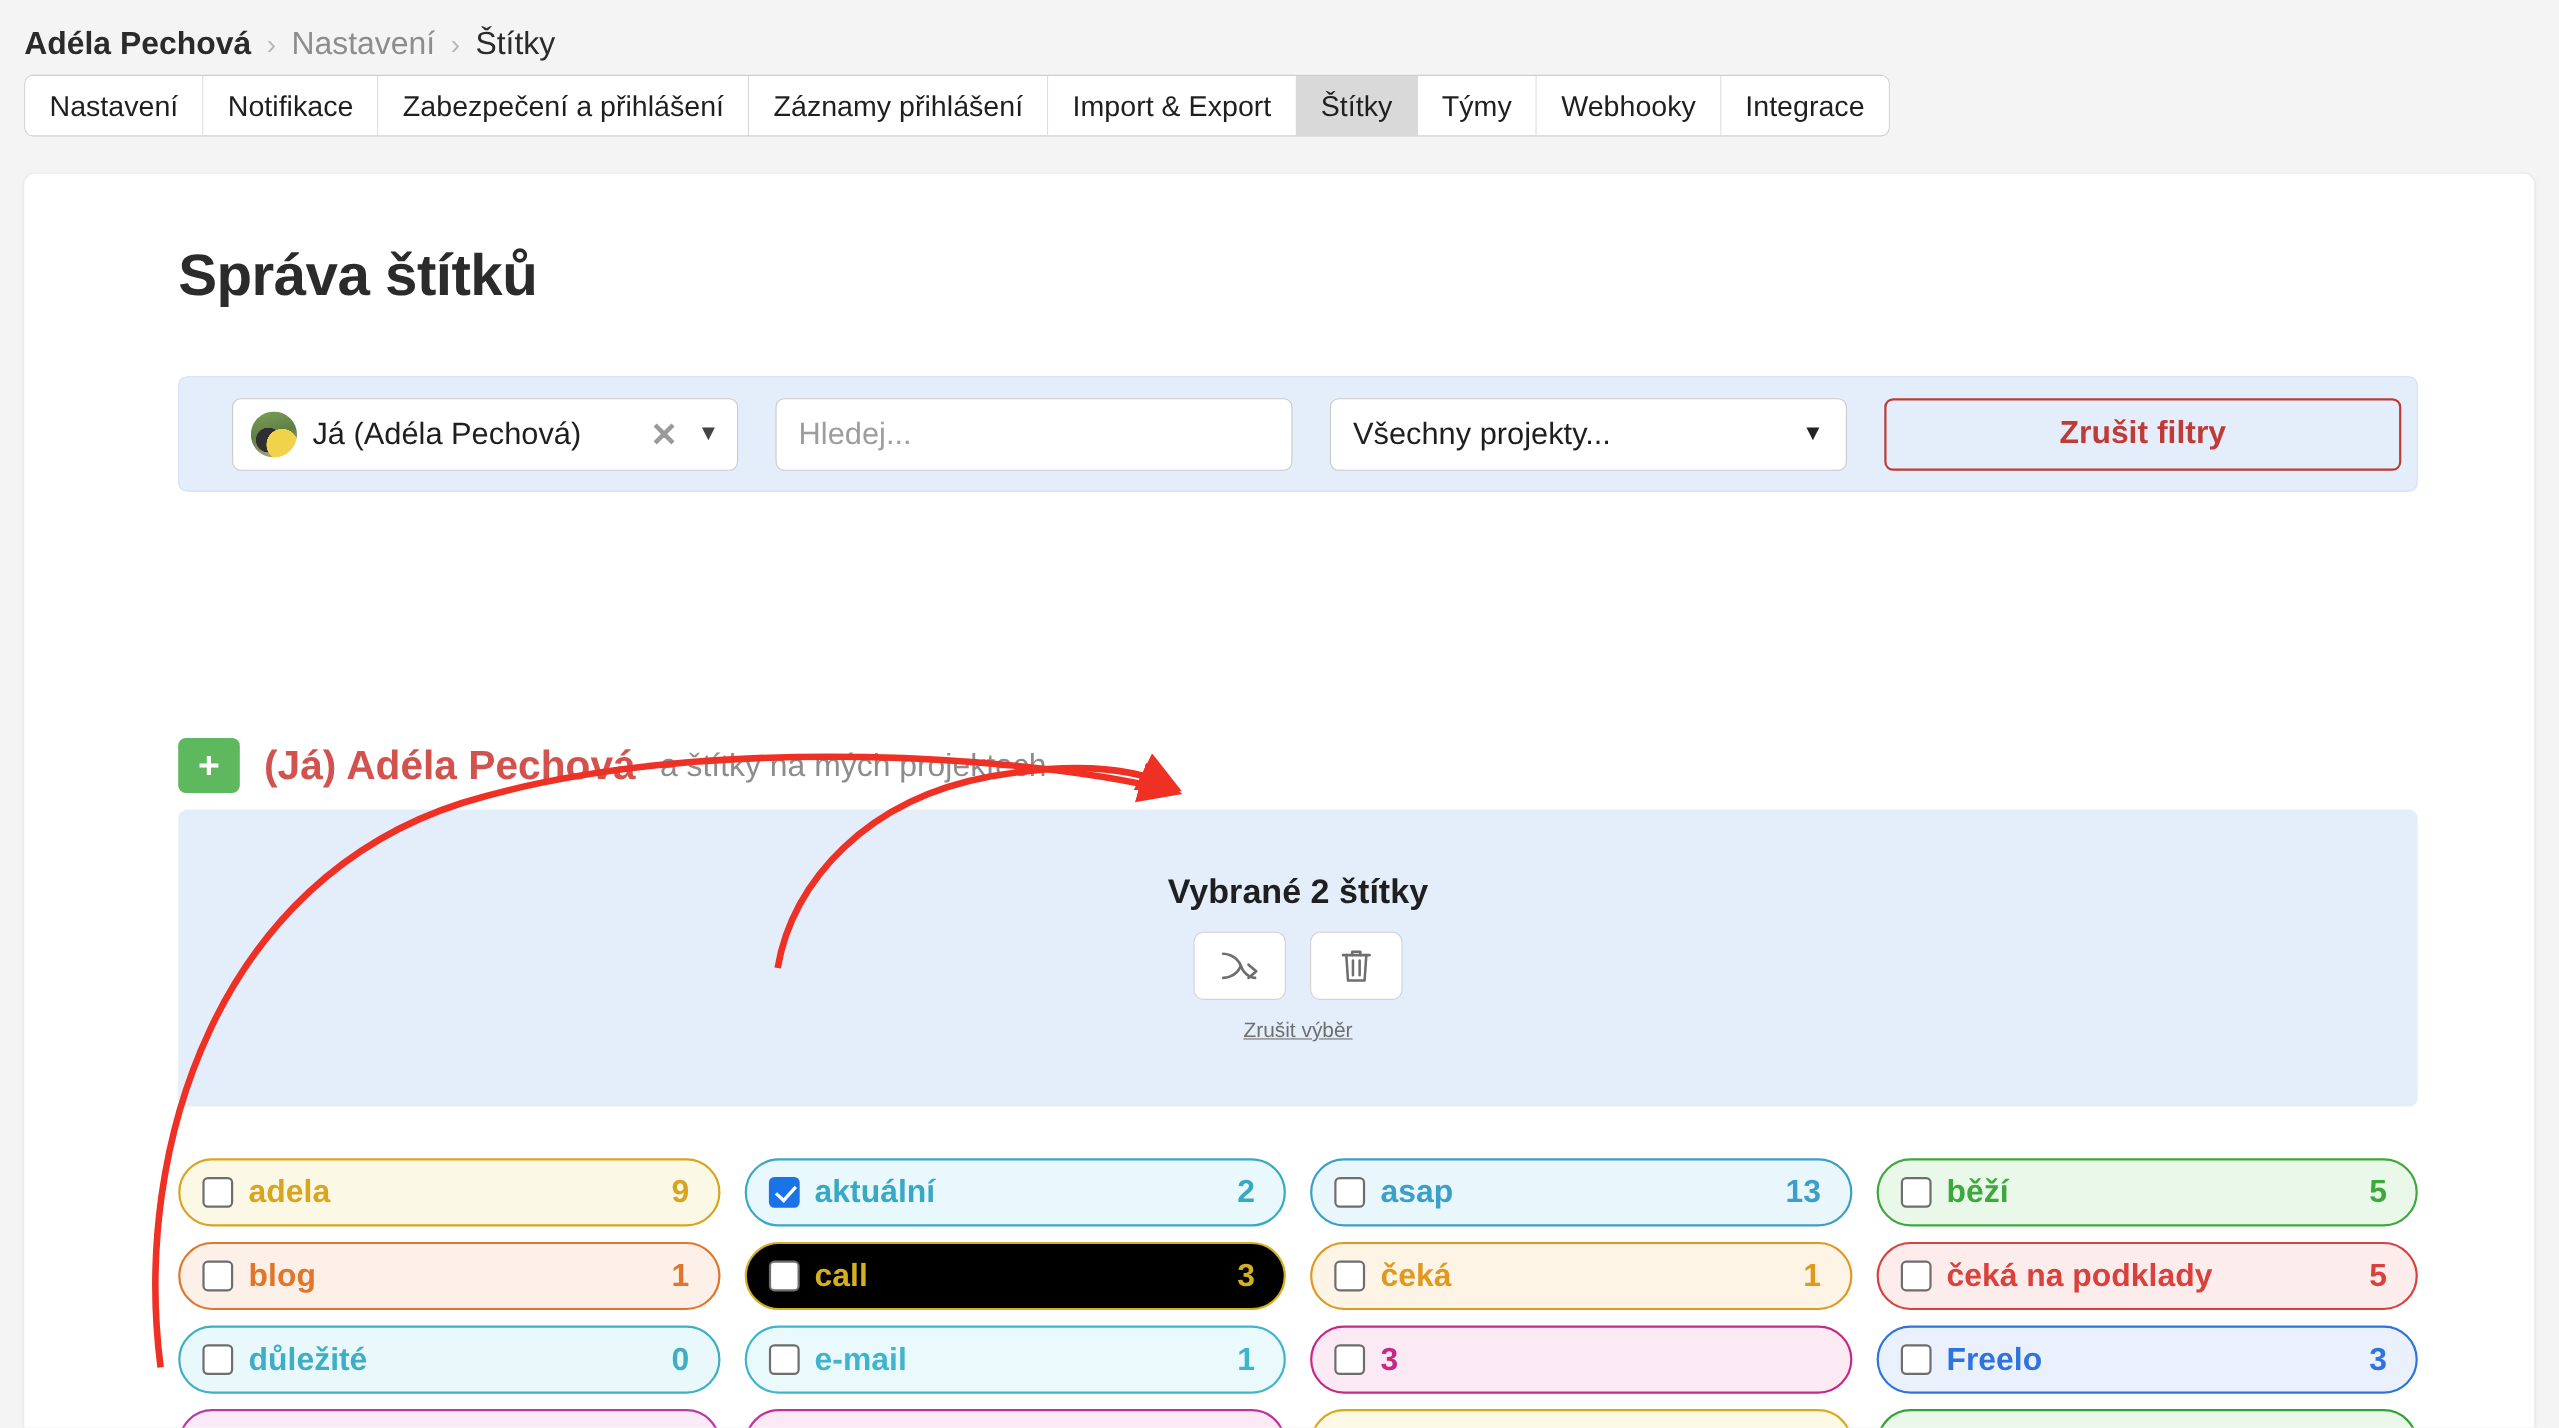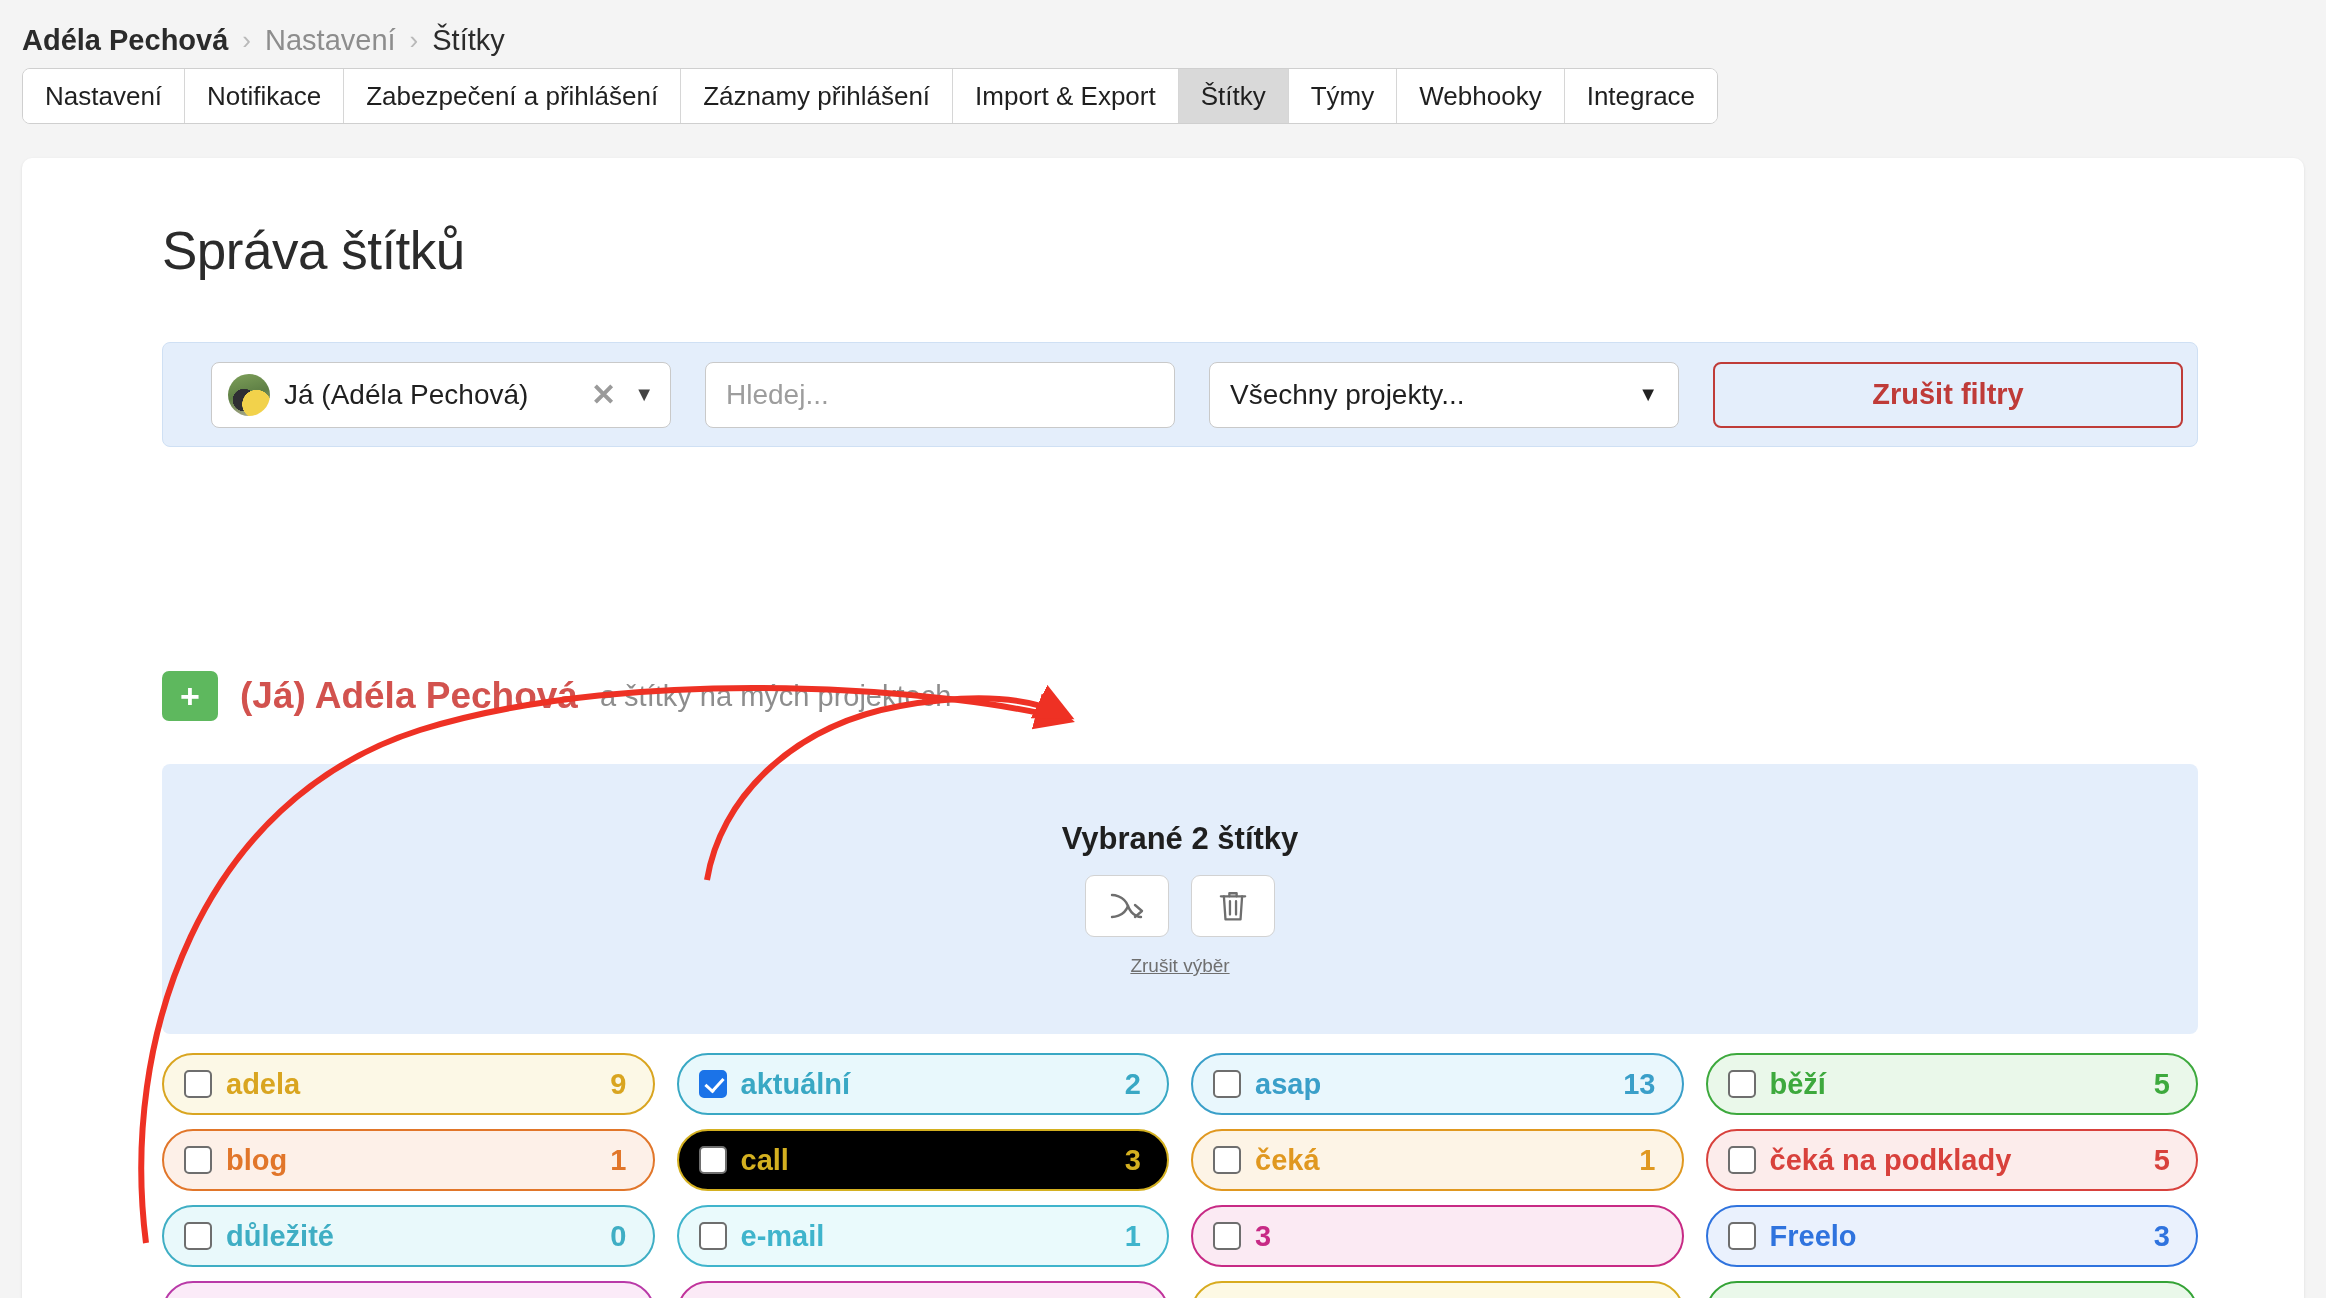--- a/index.html
+++ b/index.html
@@ -56,21 +56,21 @@
     height: 1140px;
     background: #fff;
     border-radius: 10px 10px 0 0;
     box-shadow: 0 1px 3px rgba(0,0,0,.10);
     overflow: hidden;
   }
 
   #page-title {
     margin: 62px 0 0 140px;
     font-size: 53px;
-    font-weight: 400;
+    font-weight: 700;
     color: #2b2b2b;
     letter-spacing: -0.5px;
   }
 
   
   #filterbar {
     position: absolute;
     left: 140px; top: 184px;
     width: 2036px; height: 105px;
     background: #e4eefb;
@@ -154,21 +154,21 @@
     display: flex; align-items: center; justify-content: center;
     color: #fff; font-size: 34px; font-weight: 700; line-height: 1;
     cursor: pointer;
   }
   #group-heading .gh-owner { font-size: 37px; font-weight: 700; color: #d2524e; }
   #group-heading .gh-note  { font-size: 29px; color: #8d8d8d; }
 
   
   #selection-panel {
     position: absolute;
-    left: 140px; top: 606px;
+    left: 140px; top: 578px;
     width: 2036px; height: 270px;
     background: #e4eefb;
     border-radius: 8px;
     display: flex; flex-direction: column;
     align-items: center; justify-content: center;
     gap: 18px;
   }
   #selection-count { font-size: 31px; font-weight: 700; color: #1f1f1f; }
   #selection-actions { display: flex; gap: 22px; }
   .sel-btn {

